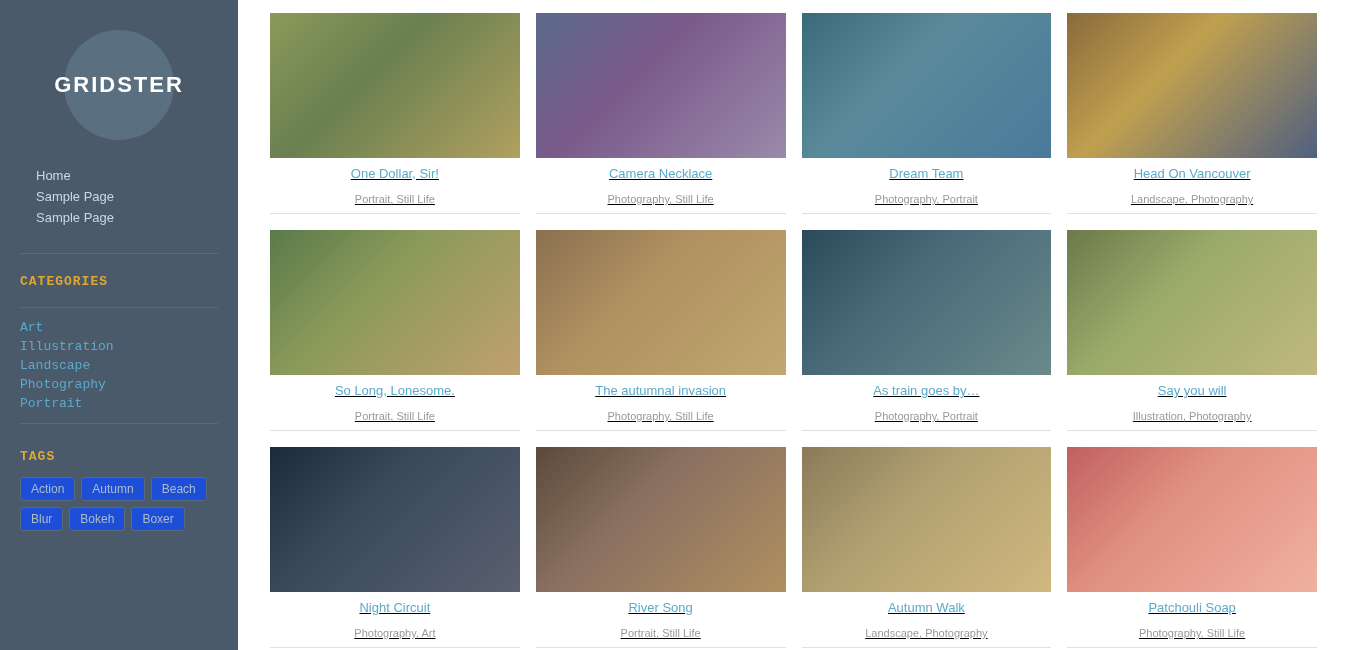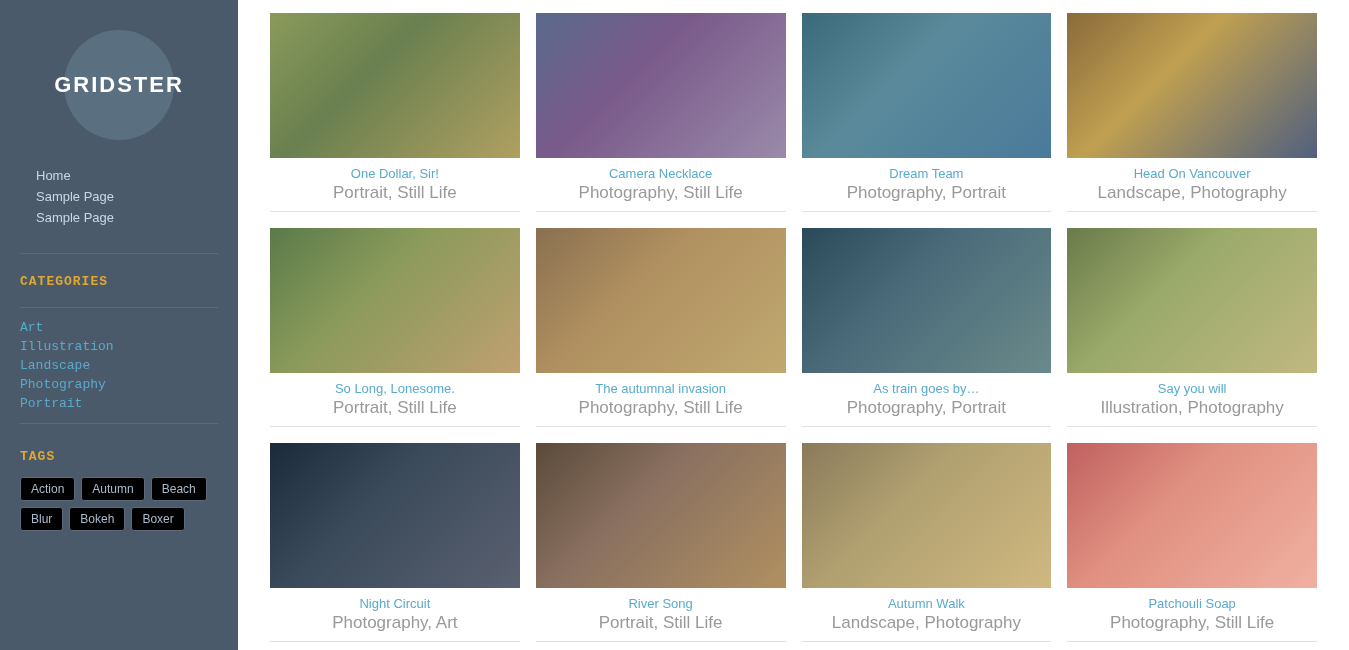--- a/index.html
+++ b/index.html
@@ -69,35 +69,36 @@
     .tags-area {
       padding: 5px 20px 0;
     }
     .tags-grid {
       display: flex;
       flex-wrap: wrap;
       gap: 6px;
       margin-top: 5px;
     }
     .tag-btn {
-      background: #000000;
+      background: #1d4ed8;
       color: #aabbcc;
       border: 1px solid #5a6a7a;
       border-radius: 3px;
       font-size: 12px;
       padding: 4px 10px;
       cursor: pointer;
     }
 
     
     #main {
       flex: 1;
       overflow-y: auto;
       background: #fff;
       padding: 0 24px;
+      text-decoration: underline;
     }
     .grid-container {
       display: grid;
       grid-template-columns: repeat(4, 1fr);
       gap: 0;
       padding: 5px 0;
     }
     .grid-item {
       padding: 8px;
       display: flex;
@@ -131,23 +132,23 @@
 
     .item-title {
       color: #5aaacc;
       font-size: 13px;
       margin-top: 8px;
       text-align: center;
       text-decoration: none;
     }
     .item-cats {
       color: #999;
-      font-size: 17px;
+      font-size: 11px;
       text-align: right;
-      margin-top: 2px;
+      margin-top: 12px;
     }
     .item-divider {
       border: none;
       border-top: 1px solid #e0e0e0;
       width: 100%;
       margin-top: 8px;
     }
 
     
     #main::-webkit-scrollbar { width: 6px; }

